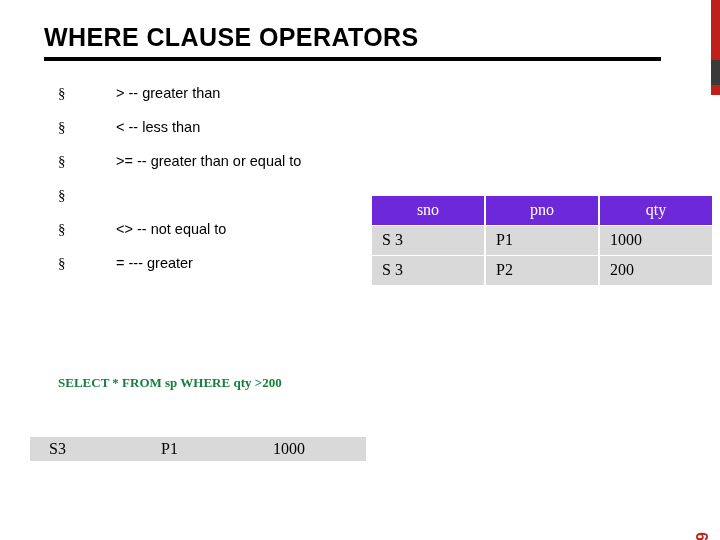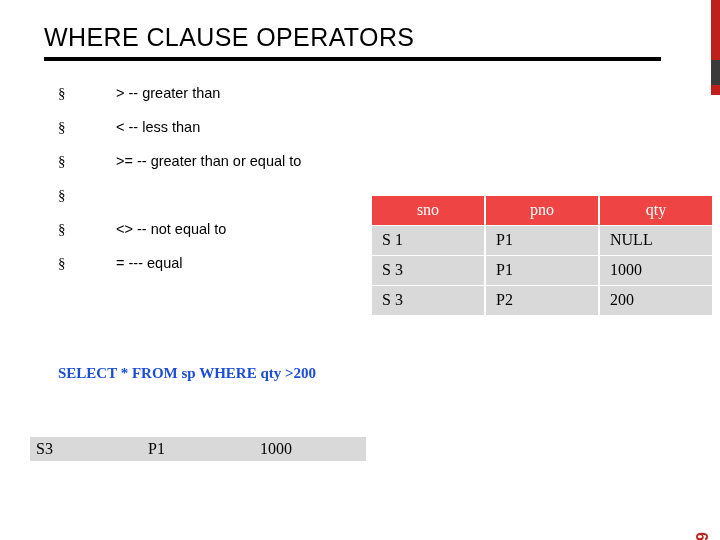--- a/index.html
+++ b/index.html
@@ -45,21 +45,21 @@
     width: 9px;
     height: 10px;
     background: #c0201b;
   }
   
   .title {
     position: absolute;
     left: 44px;
     top: 23px;
     font-size: 25px;
-    font-weight: normal;
+    font-weight: bold;
     color: #000000;
     letter-spacing: 0.4px;
     white-space: nowrap;
   }
   .title-rule {
     position: absolute;
     left: 44px;
     top: 57px;
     width: 617px;
     height: 4px;
@@ -94,21 +94,21 @@
   
   .sp-table {
     position: absolute;
     left: 370px;
     top: 195px;
     border-collapse: separate;
     border-spacing: 2px 1px;
     font-family: "Liberation Serif", serif;
   }
   .sp-table th {
-    background: #ef4444;
+    background: #6d28d9;
     color: #ffffff;
     font-size: 16px;
     font-weight: normal;
     text-align: center;
     padding: 4px 10px 5px 10px;
     width: 92px;
     height: 20px;
   }
   .sp-table td {
     background: #d9d9d9;
@@ -116,42 +116,42 @@
     font-size: 16px;
     text-align: left;
     padding: 4px 10px 5px 10px;
     width: 92px;
     height: 20px;
   }
   
   .query {
     position: absolute;
     left: 58px;
-    top: 365px;
-    font-family: "Liberation Serif", serif;
-    font-size: 15px;
+    top: 375px;
+    font-family: "Liberation Serif", serif;
+    font-size: 13px;
     font-weight: bold;
-    color: #1d4ed8;
+    color: #15803d;
     white-space: nowrap;
   }
   
   .result-row {
     position: absolute;
     left: 30px;
     top: 437px;
     display: flex;
   }
   .result-cell {
     background: #d9d9d9;
     color: #000000;
     font-family: "Liberation Serif", serif;
     font-size: 16px;
     height: 24px;
     line-height: 24px;
-    padding: 0 6px;
+    padding: 0 19px;
     box-sizing: border-box;
   }
   .result-cell.c1 { width: 112px; }
   .result-cell.c2 { width: 112px; }
   .result-cell.c3 { width: 112px; }
   
   .page-number {
     position: absolute;
     right: 8px;
     bottom: 8px;
@@ -191,38 +191,33 @@
     </div>
     <div class="bullet-row">
       <span class="bullet-mark">§</span>
     </div>
     <div class="bullet-row">
       <span class="bullet-mark">§</span>
       <span class="bullet-text">&lt;&gt; -- not equal to</span>
     </div>
     <div class="bullet-row">
       <span class="bullet-mark">§</span>
-      <span class="bullet-text">= --- equal</span>
+      <span class="bullet-text">= --- greater</span>
     </div>
   </div>
 
   <table class="sp-table">
     <thead>
       <tr>
         <th>sno</th>
         <th>pno</th>
         <th>qty</th>
       </tr>
     </thead>
     <tbody>
-      <tr>
-        <td>S 1</td>
-        <td>P1</td>
-        <td>NULL</td>
-      </tr>
       <tr>
         <td>S 3</td>
         <td>P1</td>
         <td>1000</td>
       </tr>
       <tr>
         <td>S 3</td>
         <td>P2</td>
         <td>200</td>
       </tr>

